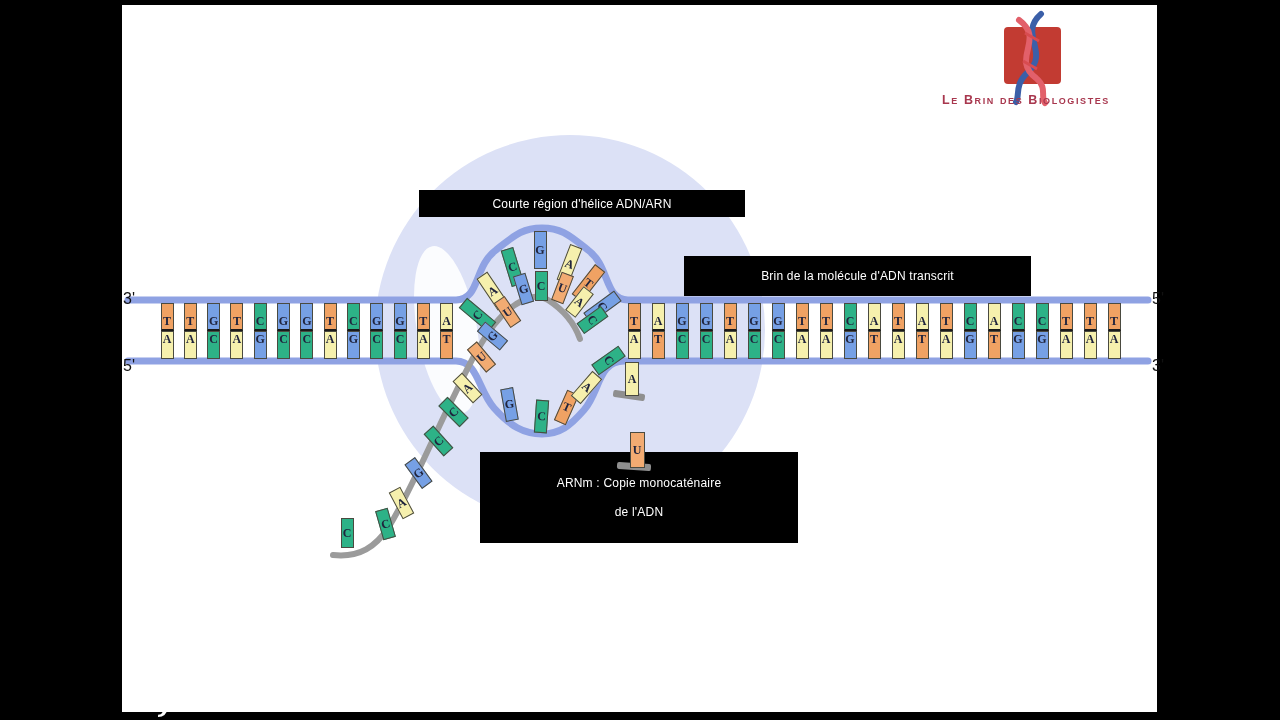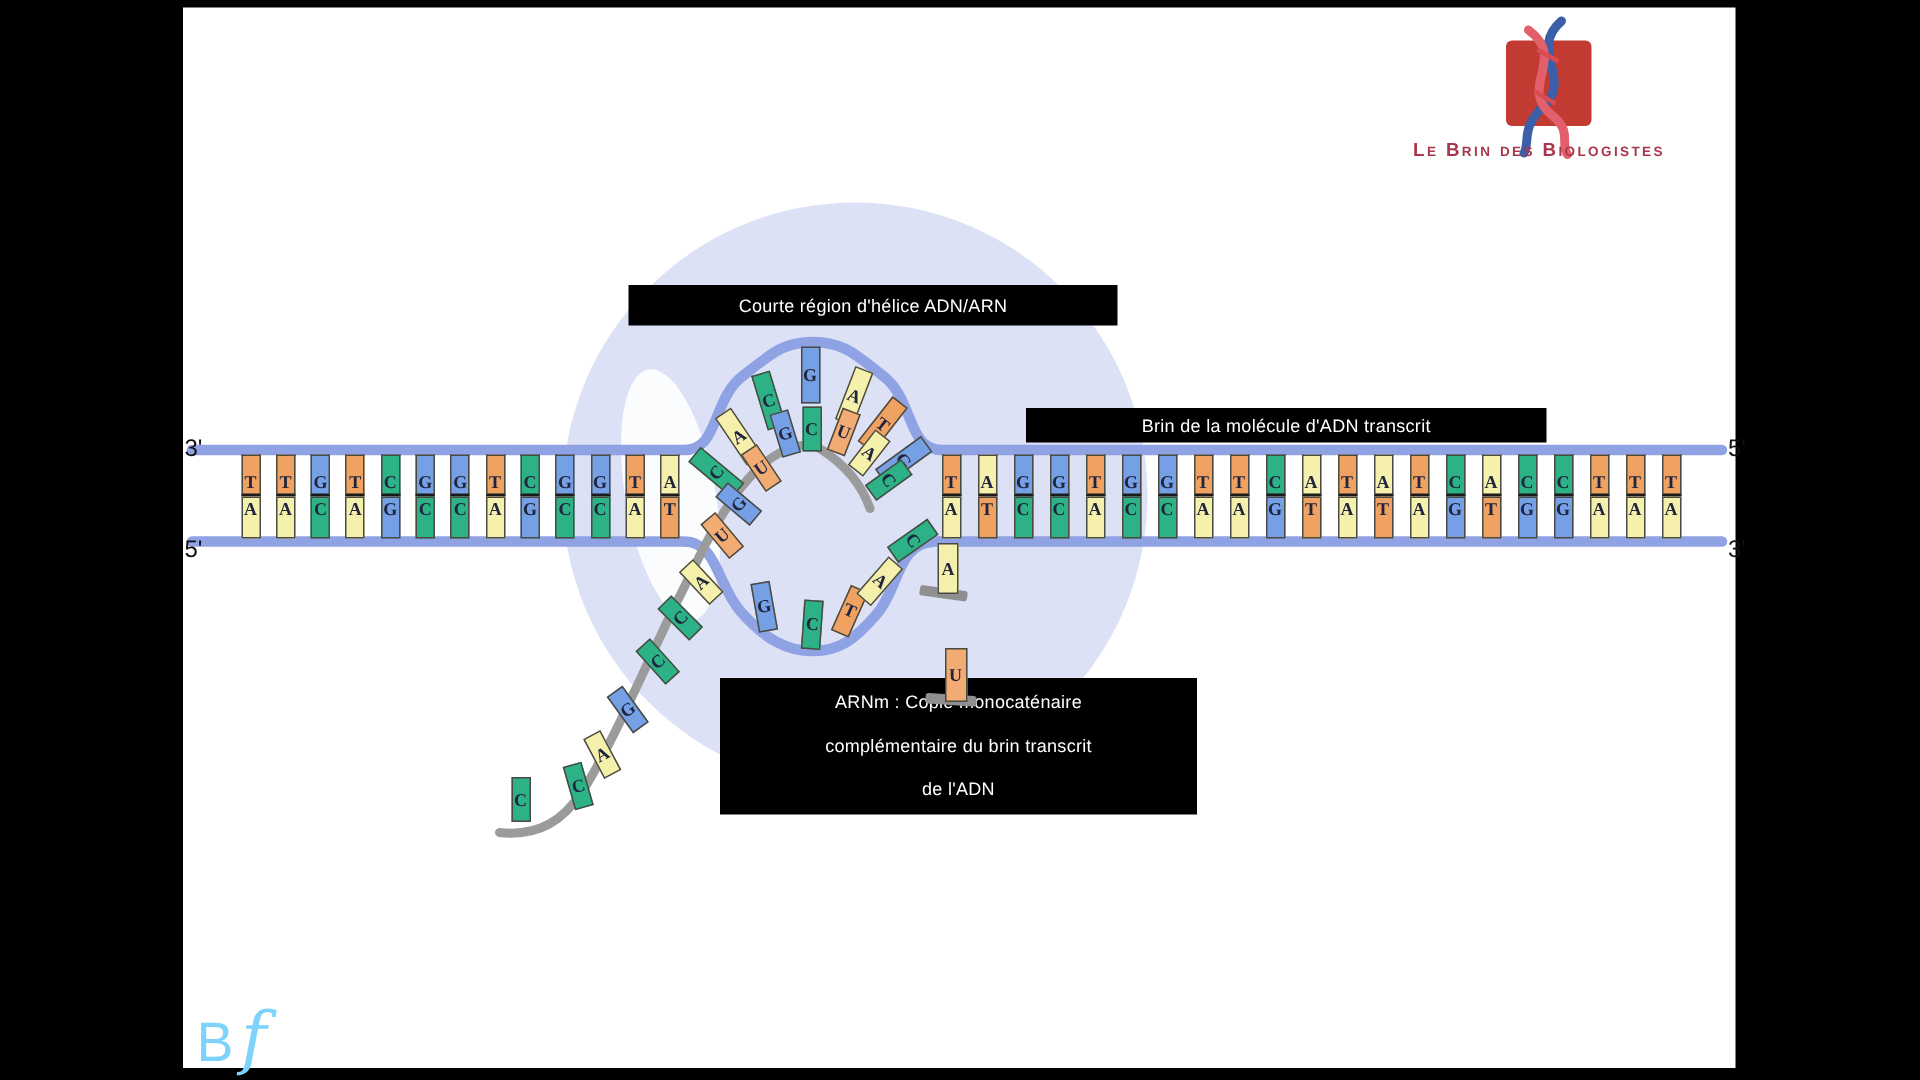--- a/index.html
+++ b/index.html
@@ -5,26 +5,26 @@
   html,body{margin:0;padding:0;background:#000;}
   .stage{position:relative;width:1280px;height:720px;background:#000;overflow:hidden;
          font-family:"Liberation Sans",sans-serif;}
   .content{position:absolute;left:122px;top:5px;width:1035px;height:707px;background:#ffffff;}
   .art{position:absolute;left:0;top:0;width:1280px;height:720px;z-index:1;}
   .labels-layer{position:absolute;left:0;top:0;width:1280px;height:720px;z-index:4;pointer-events:none;}
   .bases-layer{position:absolute;left:0;top:0;width:1280px;height:720px;z-index:5;pointer-events:none;}
   .black-label{position:absolute;background:#000;color:#fff;display:flex;align-items:center;
                justify-content:center;font-size:12px;letter-spacing:0.2px;}
   .box1{left:419px;top:190px;width:326px;height:27px;}
-  .box2{left:684px;top:256px;width:347px;height:23px;margin-top:16px;}
+  .box2{left:684px;top:256px;width:347px;height:40px;}
   .box3{left:480px;top:452px;width:318px;height:91px;flex-direction:column;line-height:29px;}
   .logo-text{position:absolute;left:918px;top:93px;width:216px;text-align:center;
              font-size:12.5px;font-weight:bold;letter-spacing:1.6px;color:#a8374e;
              font-variant:small-caps;}
-  .watermark{position:absolute;left:131px;top:664px;color:#7dd3fc;}
+  .watermark{position:absolute;left:131px;top:664px;color:#ffffff;}
   .watermark .wb{font-size:37px;font-family:"Liberation Sans",sans-serif;}
   .watermark .wf{font-size:46px;font-style:italic;font-family:"DejaVu Serif",serif;margin-left:5px;}
   .base{position:absolute;box-sizing:border-box;border:1px solid #4a4a40;
         display:flex;justify-content:center;
         font-family:"Liberation Serif",serif;font-weight:bold;font-size:12px;color:#20243d;}
   .pair-top{align-items:flex-end;border-bottom:2px solid #1a1a1a;}
   .pair-bottom{align-items:flex-start;}
   .mid{align-items:center;}
   .graybar{position:absolute;background:#8f8f8f;border-radius:2px;}
   .end-label{font-size:16px;fill:#111;font-family:"Liberation Sans",sans-serif;}
@@ -59,21 +59,20 @@
       <path d="M1019,20 C1046,40 1010,58 1036,78 C1048,88 1040,97 1045,103" fill="none" stroke="#e2606a" stroke-width="6" stroke-linecap="round"></path>
       <path d="M1025,33 L1039,41 M1023,61 L1037,69" stroke="#d84b50" stroke-width="3"></path>
     </g>
   </svg>
 
   <div class="labels-layer">
     <div class="black-label box1" style="background: rgb(0, 0, 0); color: rgb(255, 255, 255);">Courte région d'hélice ADN/ARN</div>
     <div class="black-label box2" style="background: rgb(0, 0, 0); color: rgb(255, 255, 255);">Brin de la molécule d'ADN transcrit</div>
     <div class="black-label box3" style="background: rgb(0, 0, 0); color: rgb(255, 255, 255);">
       <div>ARNm : Copie monocaténaire</div>
-      <div>complémentaire du brin transcrit</div>
       <div>de l'ADN</div>
     </div>
     <div class="logo-text" style="color: rgb(168, 55, 78);">Le Brin des Biologistes</div>
     <div class="watermark">
       <span class="wb">B</span><span class="wf">f</span>
     </div>
   </div>
 
   <div class="bases-layer" id="bases">
       <div class="base pair-top" style="left: 167px; top: 317px; width: 13px; height: 28px; margin-left: -6.5px; margin-top: -14px; transform: rotate(0deg); background: rgb(240, 162, 99);">T</div>

